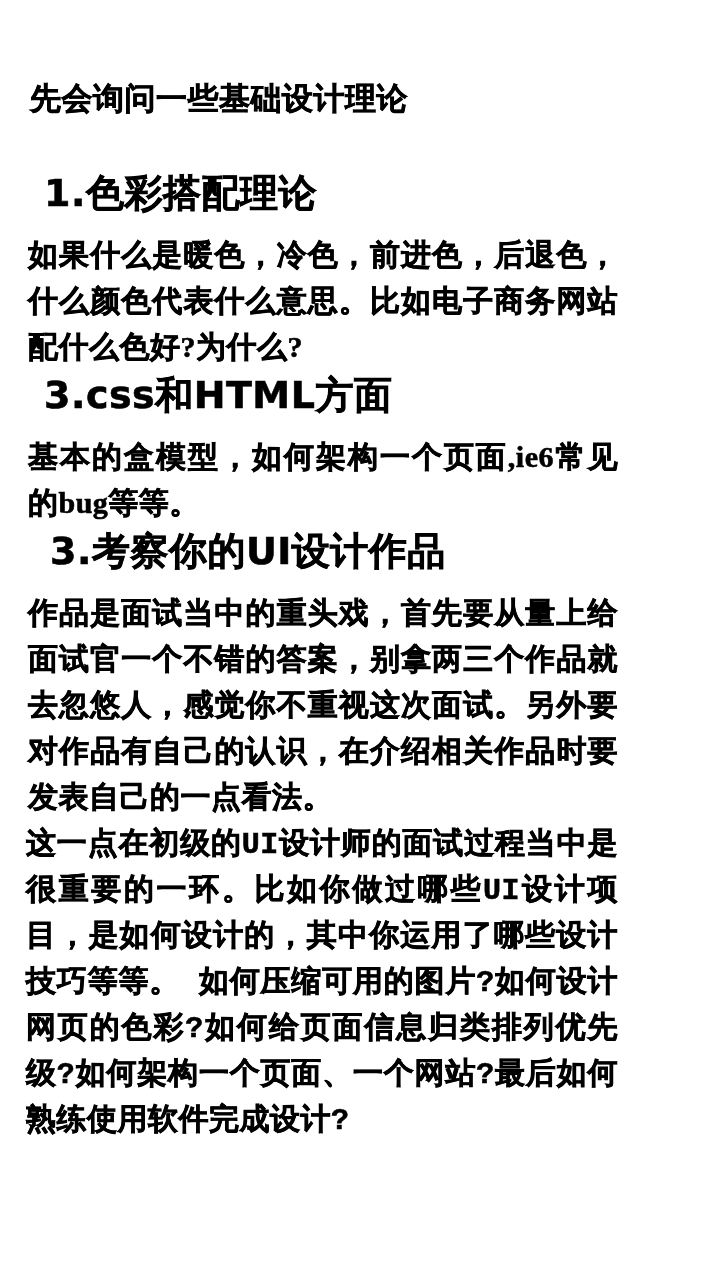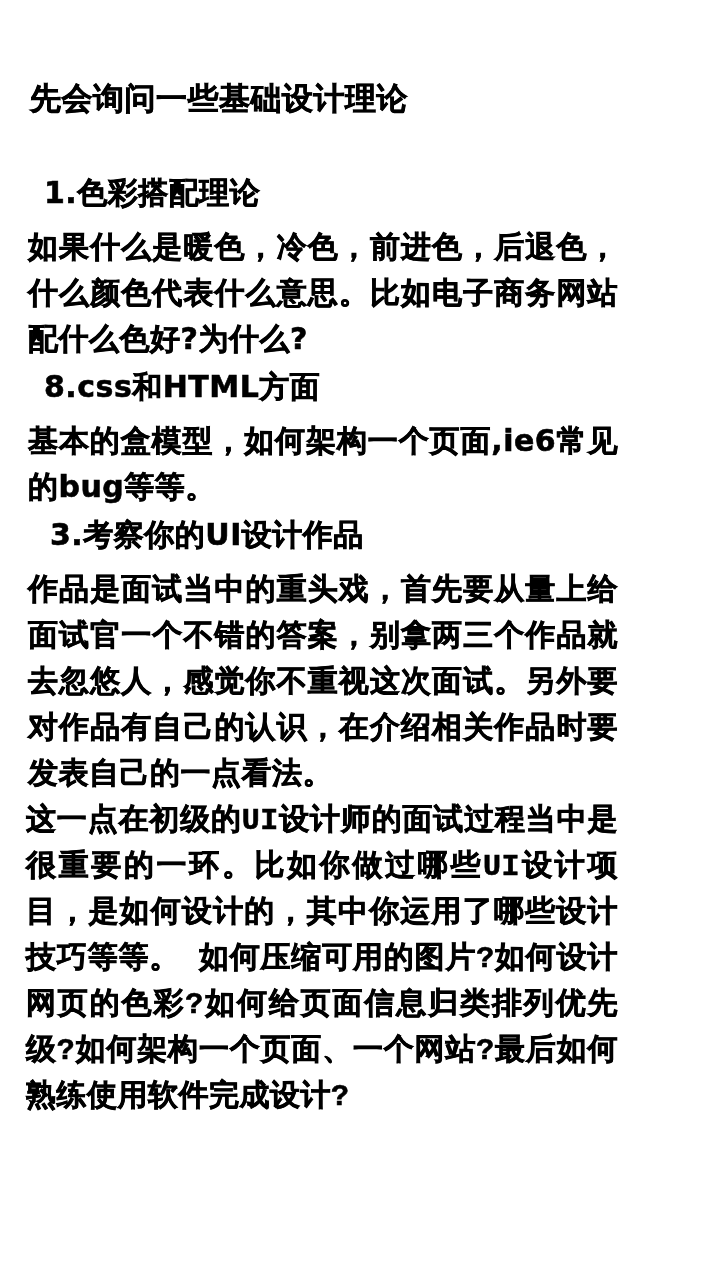--- a/index.html
+++ b/index.html
@@ -35,33 +35,34 @@
   }
   .title {
     font-size: 31px;
     line-height: 40px;
     margin: 0 0 52px 4px;
   }
   .section {
     margin: 0 0 2px 0;
   }
   .heading {
-    font-size: 30px;
+    font-size: 38px;
     line-height: 46px;
     margin: 0 0 0 18px;
   }
   .heading.h4 {
     margin-left: 24px;
   }
   .body {
     font-size: 30px;
     line-height: 46px;
-    margin: 8px 0 0 2px;
+    margin: 16px 0 0 2px;
     text-align: justify;
     text-justify: inter-character;
+    font-family: Liberation Serif, serif;
   }
   .closing {
     font-size: 30px;
     line-height: 46px;
     margin: 0;
     text-align: justify;
     text-justify: inter-character;
     font-family: Liberation Mono, monospace;
   }
 </style>
@@ -72,21 +73,21 @@
 
   <h1 class="doc-text title">先会询问一些基础设计理论</h1>
 
   <div class="section">
     <div class="doc-text heading">1.色彩搭配理论</div>
     <div class="doc-text body">如果什么是暖色，冷色，前进色，后退色，什么颜色代表什么意思。比如电子商务网站配什么色好?为什么?</div>
   </div>
 
 
   <div class="section">
-    <div class="doc-text heading">8.css和HTML方面</div>
+    <div class="doc-text heading">3.css和HTML方面</div>
     <div class="doc-text body">基本的盒模型，如何架构一个页面,ie6常见的bug等等。</div>
   </div>
 
   <div class="section">
     <div class="doc-text heading h4">3.考察你的UI设计作品</div>
     <div class="doc-text body">作品是面试当中的重头戏，首先要从量上给面试官一个不错的答案，别拿两三个作品就去忽悠人，感觉你不重视这次面试。另外要对作品有自己的认识，在介绍相关作品时要发表自己的一点看法。</div>
   </div>
 
   <div class="doc-text closing">这一点在初级的UI设计师的面试过程当中是很重要的一环。比如你做过哪些UI设计项目，是如何设计的，其中你运用了哪些设计技巧等等。 如何压缩可用的图片?如何设计网页的色彩?如何给页面信息归类排列优先级?如何架构一个页面、一个网站?最后如何熟练使用软件完成设计?</div>
 

